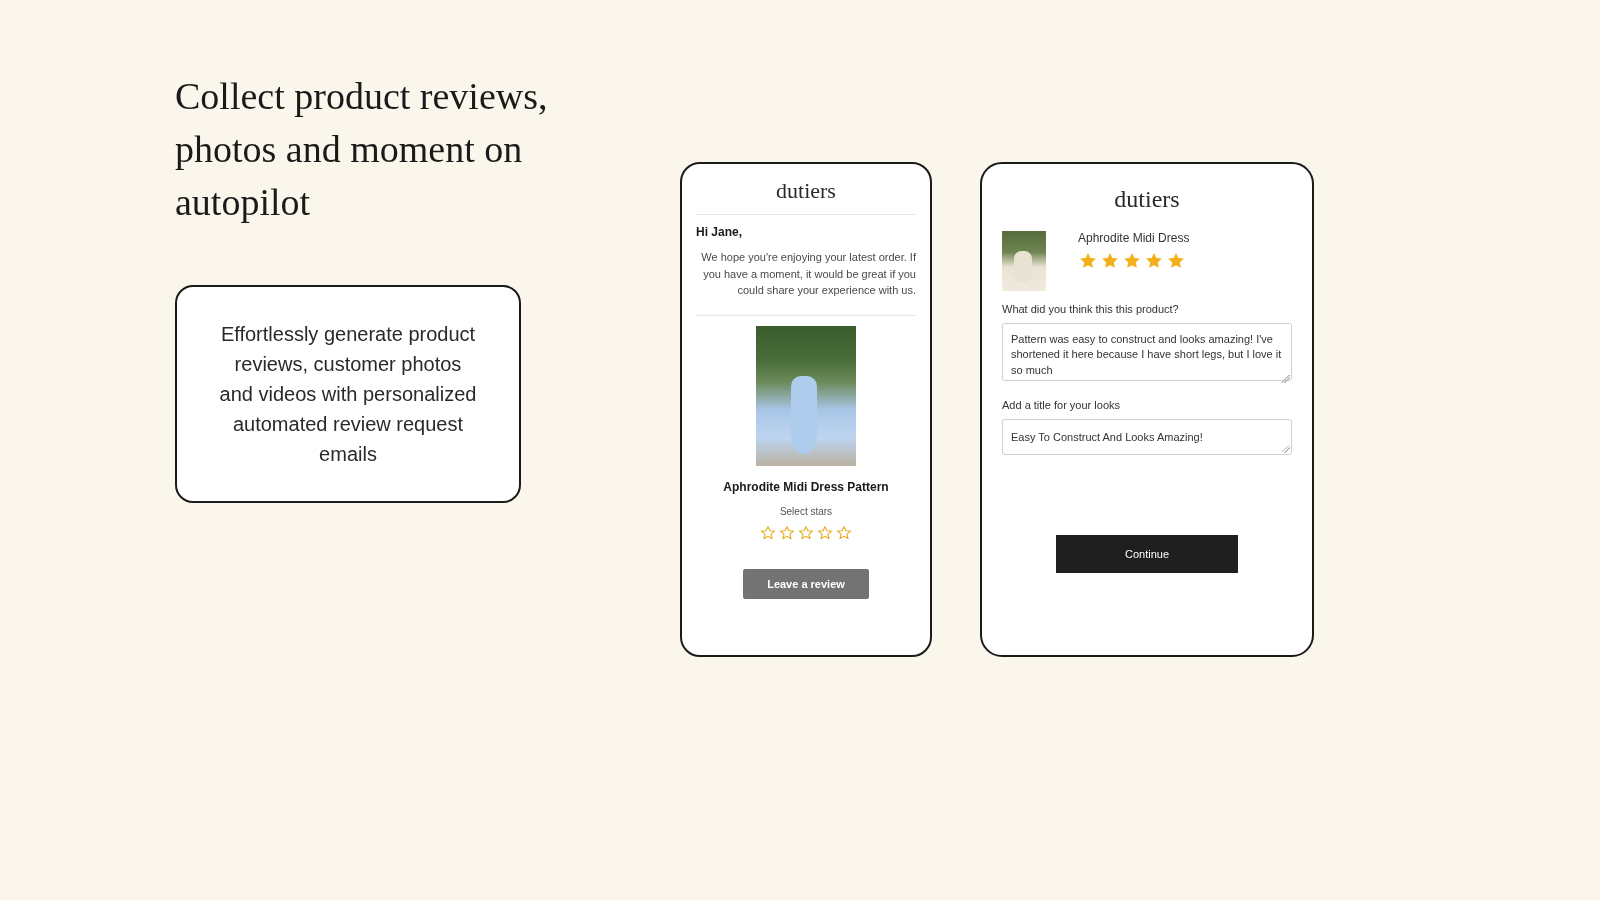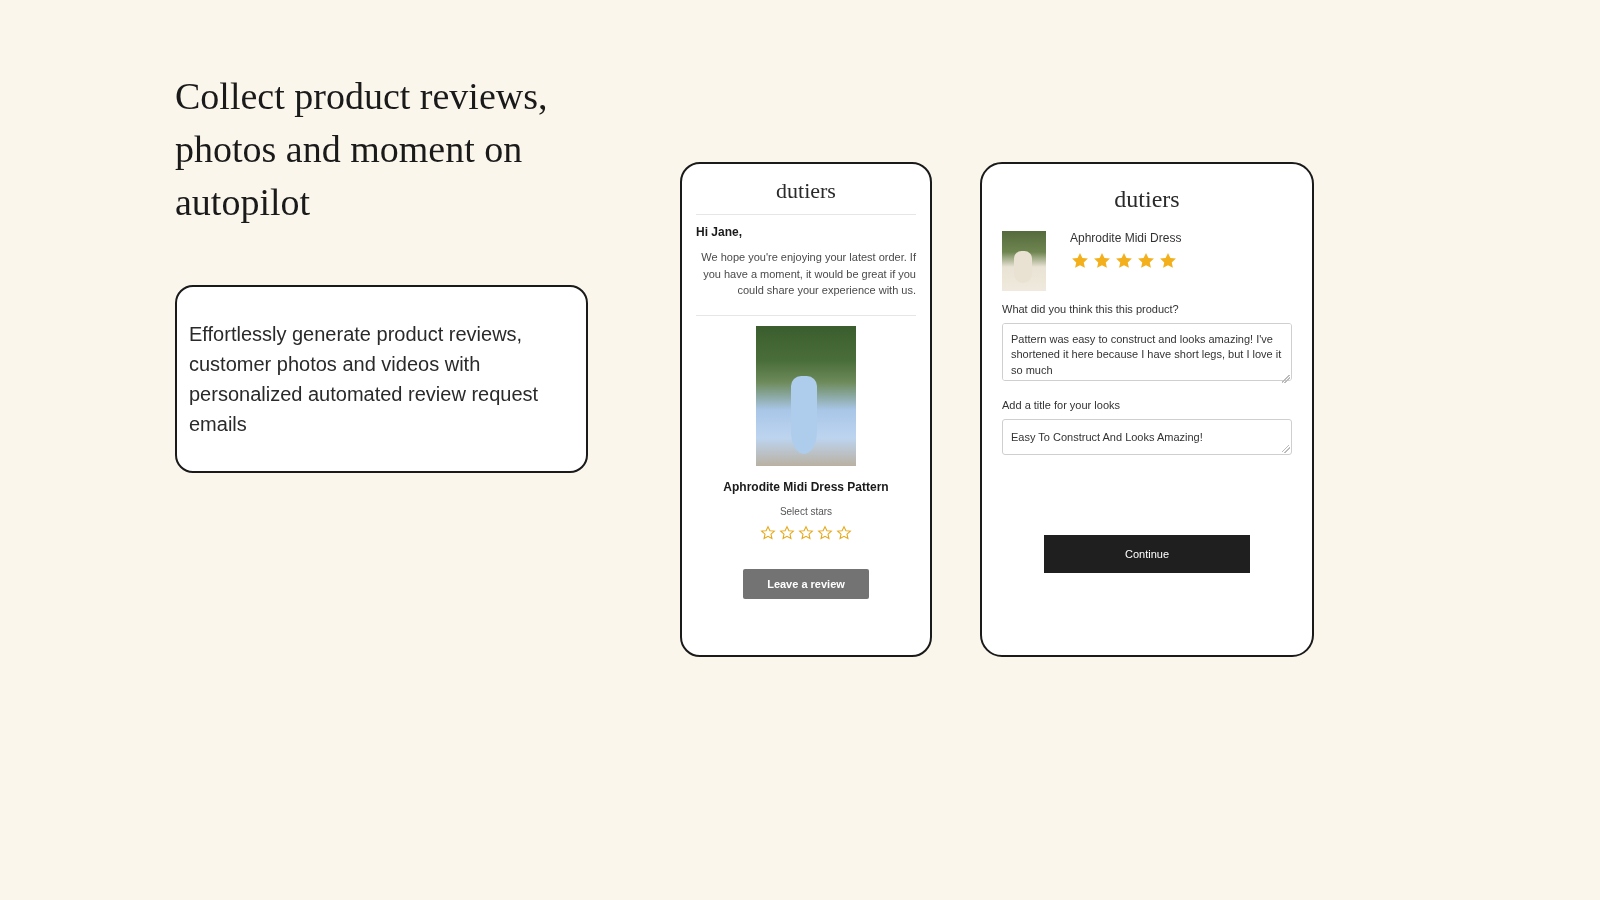--- a/index.html
+++ b/index.html
@@ -25,22 +25,23 @@
     .headline {
       font-size: 38px;
       line-height: 1.4;
       font-weight: 400;
       margin-bottom: 55px;
     }
     .description-box {
       background: #fff;
       border: 2px solid #1a1a1a;
       border-radius: 18px;
-      padding: 32px 12px;
-      width: 413px;
+      padding: 32px 40px;
+      width: 346px;
+      text-align: center;
     }
     .description-text {
       font-family: -apple-system, Helvetica, Arial, sans-serif;
       font-size: 20px;
       line-height: 1.5;
       color: #2a2a2a;
     }
 
     
     .card1 {
@@ -131,21 +132,21 @@
       top: 162px;
       width: 334px;
       height: 495px;
       background: #fff;
       border: 2px solid #1a1a1a;
       border-radius: 22px;
       padding: 20px;
       font-family: -apple-system, Helvetica, Arial, sans-serif;
     }
     .card2 .store-logo { text-align: center; font-size: 24px; margin-bottom: 18px; }
-    .prod-header { display: flex; gap: 24px; align-items: flex-start; margin-bottom: 12px; }
+    .prod-header { display: flex; gap: 32px; align-items: flex-start; margin-bottom: 12px; }
     .thumb {
       width: 44px; height: 60px;
       background: linear-gradient(180deg, #556b3d 0%, #6e8550 35%, #e9e3d5 60%, #f0eade 100%);
       position: relative;
     }
     .thumb::after {
       content: "";
       position: absolute;
       left: 12px; top: 20px;
       width: 18px; height: 32px;
@@ -182,21 +183,21 @@
       border: 1px solid #cfcfcf;
       border-radius: 3px;
       padding: 11px 8px;
       font-size: 11px;
       color: #333;
       font-family: inherit;
     }
     .continue-btn {
       display: block;
       margin: 80px auto 0;
-      width: 206px;
+      width: 182px;
       background: #1f1f1f;
       color: #fff;
       border: none;
       padding: 13px 0;
       font-size: 11px;
       cursor: pointer;
     }
     .resize-handle {
       position: relative;
     }

